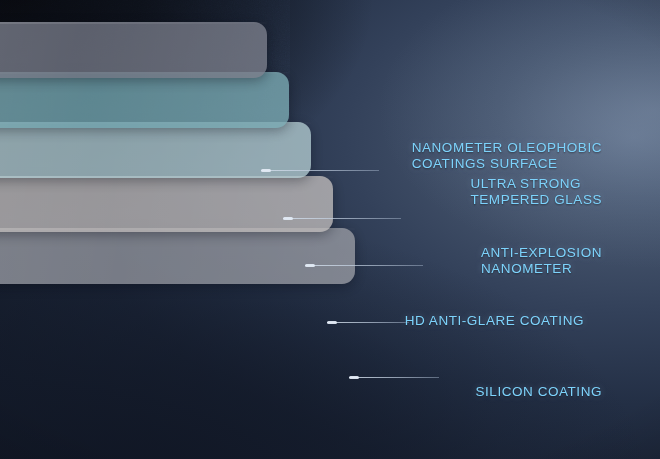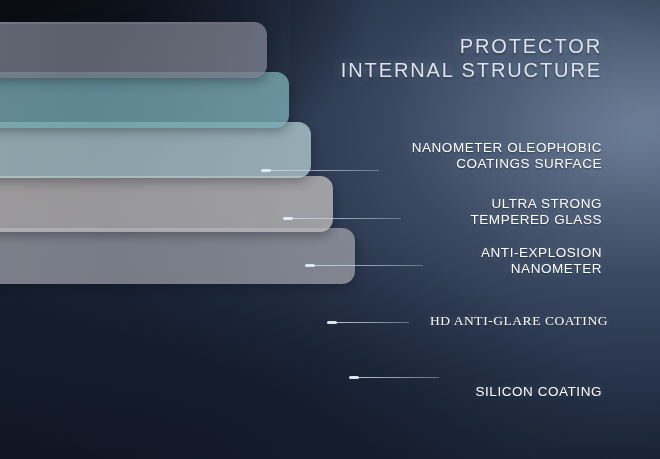--- a/index.html
+++ b/index.html
@@ -76,22 +76,21 @@
     height:1px;
     background:linear-gradient(90deg, rgba(208,219,232,.90) 0%, rgba(186,200,218,.72) 55%, rgba(168,184,206,.46) 100%);
   }
   .leader::before{
     content:"";position:absolute;left:0;top:-1px;
     width:10px;height:3px;border-radius:2px;
     background:rgba(226,234,244,.95);
   }
   .label{
     position:absolute;
-    text-align:right;
-    color:#ffffff;
+    color:#7dd3fc;
     font-size:13.5px;
     line-height:15.5px;
     letter-spacing:.55px;
     white-space:pre-line;
     text-shadow:0 0 6px rgba(150,175,210,.45), 0 1px 2px rgba(0,0,0,.55);
   }
 
   
   #title{
     position:absolute;
@@ -142,34 +141,32 @@
       <div class="leader" style="left: 261px; top: 170px; width: 118px; z-index: 40;"></div>
       <div class="leader" style="left: 283px; top: 218px; width: 118px; z-index: 40;"></div>
       <div class="leader" style="left: 305px; top: 265px; width: 118px; z-index: 40;"></div>
       <div class="leader" style="left: 327px; top: 322px; width: 82px; z-index: 40;"></div>
       <div class="leader" style="left: 349px; top: 377px; width: 90px; z-index: 40;"></div>
     </div>
 
   <div id="labels">
       <div class="label" style="right: 58px; top: 140px; z-index: 45;">NANOMETER OLEOPHOBIC
 COATINGS SURFACE</div>
-      <div class="label" style="right: 58px; top: 196px; z-index: 45;">ULTRA STRONG
+      <div class="label" style="right: 58px; top: 176px; z-index: 45;">ULTRA STRONG
 TEMPERED GLASS</div>
       <div class="label" style="right: 58px; top: 245px; z-index: 45;">ANTI-EXPLOSION
 NANOMETER</div>
-      <div class="label" style="right: 52px; top: 313px; z-index: 45; font-family: Liberation Serif, serif;">HD ANTI-GLARE COATING</div>
+      <div class="label" style="right: 76px; top: 313px; z-index: 45;">HD ANTI-GLARE COATING</div>
       <div class="label" style="right: 58px; top: 384px; z-index: 45;">SILICON COATING</div>
     </div>
 
   <div class="bg-vignette"></div>
 
   <svg class="grain" xmlns="http://www.w3.org/2000/svg">
     <filter id="noiseFilter">
       <feTurbulence type="fractalNoise" baseFrequency="0.85" numOctaves="3" stitchTiles="stitch"></feTurbulence>
       <feColorMatrix type="saturate" values="0"></feColorMatrix>
     </filter>
     <rect width="100%" height="100%" filter="url(#noiseFilter)"></rect>
   </svg>
 
-  <div id="title">PROTECTOR
-INTERNAL STRUCTURE</div>
 
 </div>
 
 </body></html>

